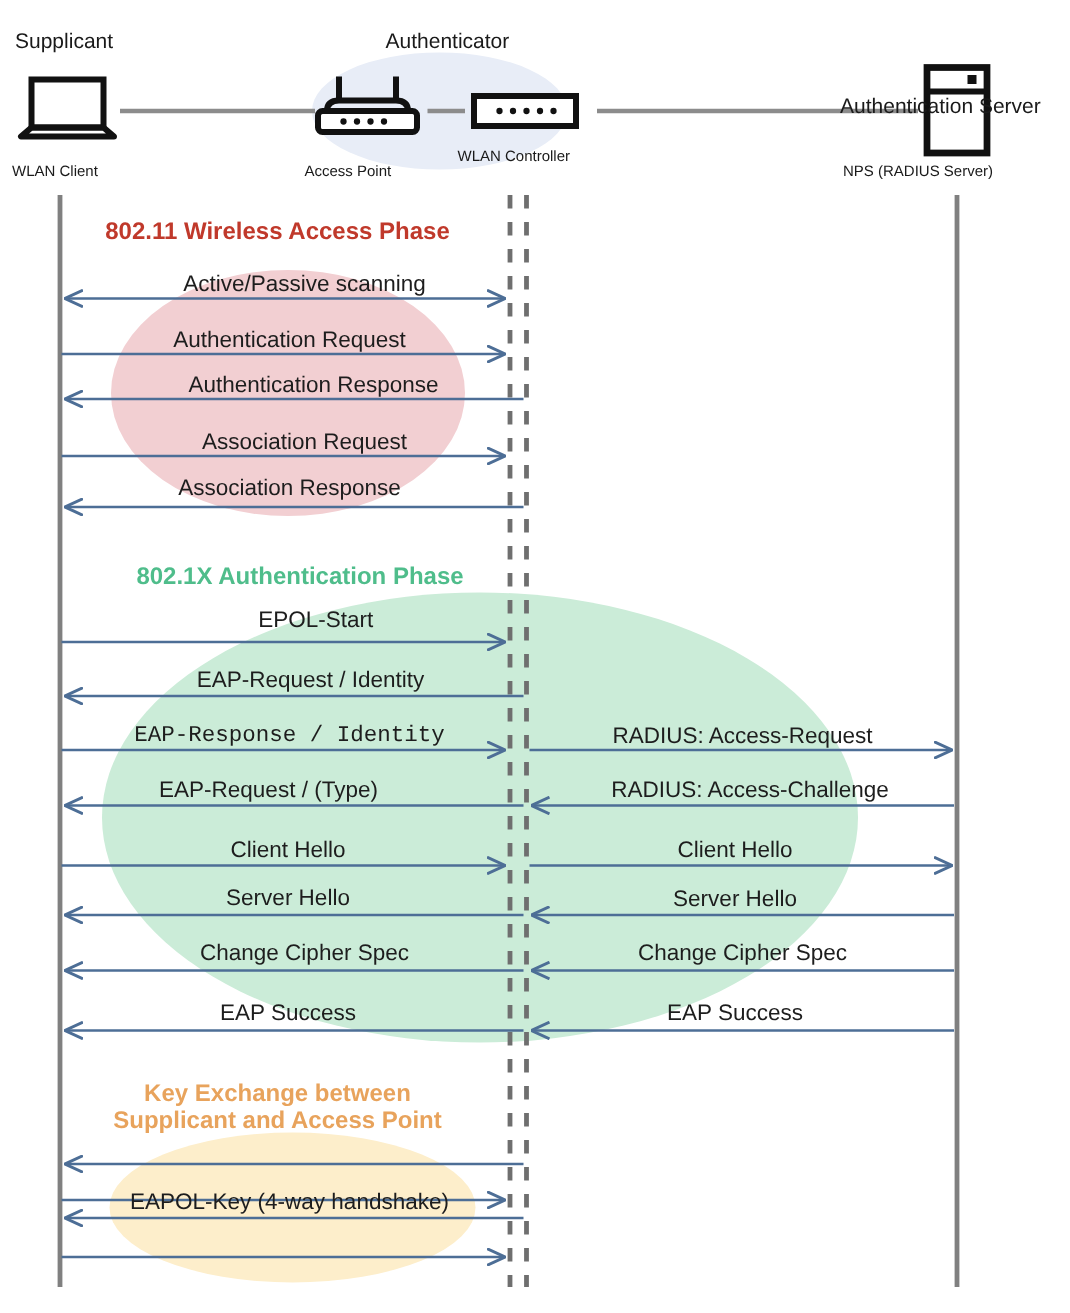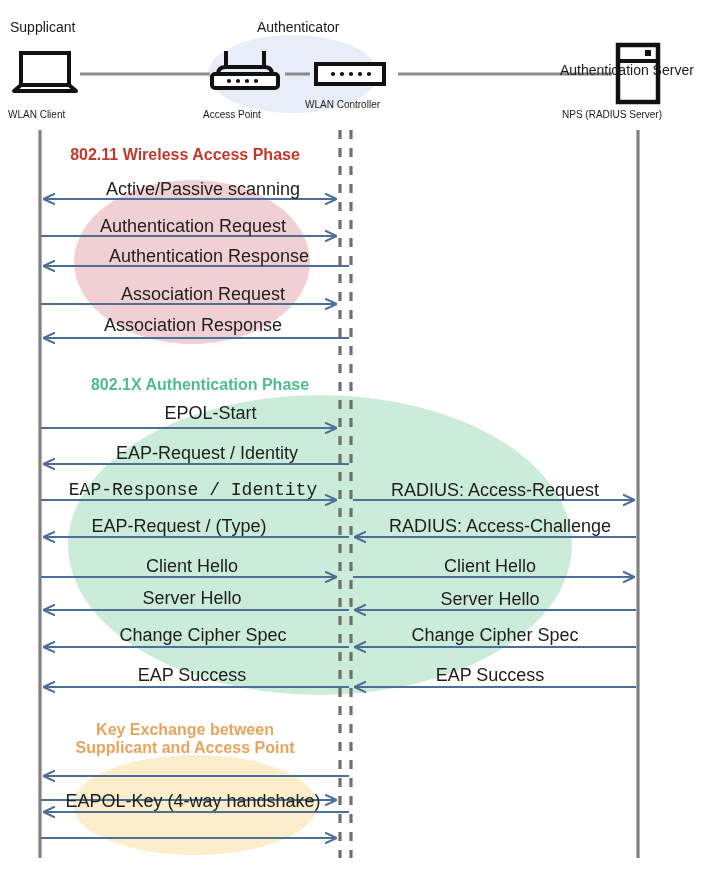--- a/index.html
+++ b/index.html
@@ -34,21 +34,21 @@
   }
   .node-title {
     font-size: 14px;
     color: #1a1a1a;
   }
   .node-sub {
     font-size: 10px;
     color: #1a1a1a;
   }
   .msg {
-    font-size: 18px;
+    font-size: 15px;
     color: #1d1d1d;
     text-align: right;
     transform: translateX(-50%);
   }
   .phase {
     font-size: 16px;
     text-align: center;
     transform: translateX(-50%);
     font-weight: 600;
   }

